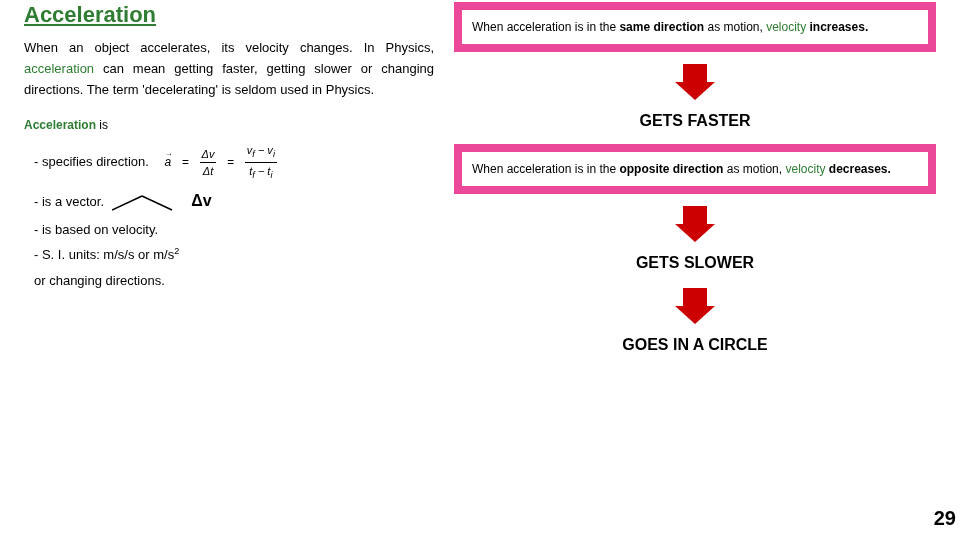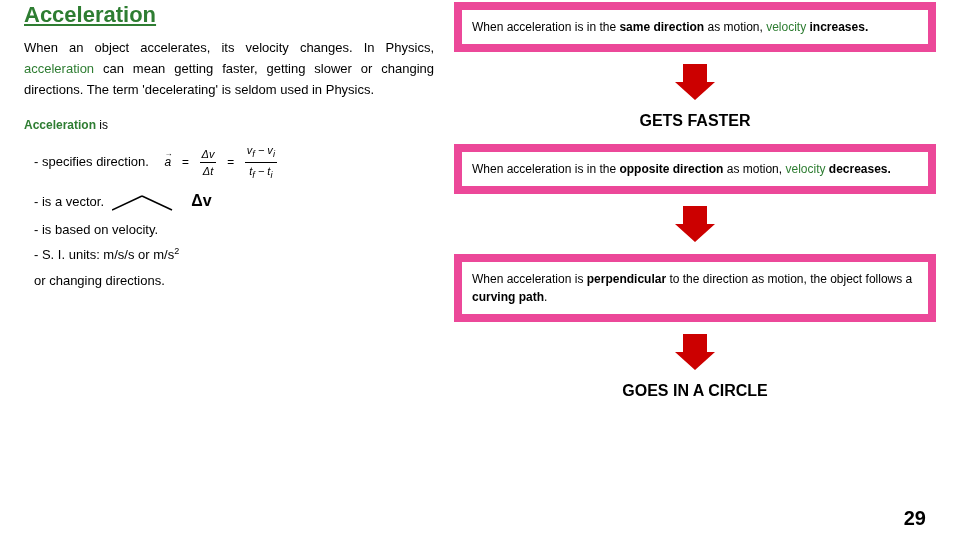--- a/index.html
+++ b/index.html
@@ -100,21 +100,21 @@
       font-weight: bold;
       font-size: 16px;
       color: #000;
       margin-bottom: 4px;
     }
 
     
     .page-number {
       position: absolute;
       bottom: 10px;
-      right: 34px;
+      right: 4px;
       font-size: 20px;
       font-weight: bold;
     }
 
     .delta-v {
       font-size: 16px;
       font-weight: bold;
       margin-left: 6px;
     }
     .superscript { vertical-align: super; font-size: 9px; }
@@ -209,24 +209,22 @@
     <div class="info-box">
       <span>When acceleration is in the </span><strong>opposite direction</strong><span> as motion, </span><span class="velocity">velocity</span><strong> decreases.</strong>
     </div>
 
     <div class="arrow-down">
       <svg viewBox="0 0 40 36">
         <polygon points="8,0 32,0 32,18 40,18 20,36 0,18 8,18" fill="#c00"></polygon>
       </svg>
     </div>
 
-
-    <div class="info-box">
-      <span>When acceleration is </span><strong>perpendicular</strong><span> to the direction as motion,  the object follows a </span><strong>curving path</strong><span>.</span>
-    </div>
+    <div class="gets-label">GETS SLOWER</div>
+
 
     <div class="arrow-down">
       <svg viewBox="0 0 40 36">
         <polygon points="8,0 32,0 32,18 40,18 20,36 0,18 8,18" fill="#c00"></polygon>
       </svg>
     </div>
 
     <div class="gets-label">GOES IN A CIRCLE</div>
 
   </div>

